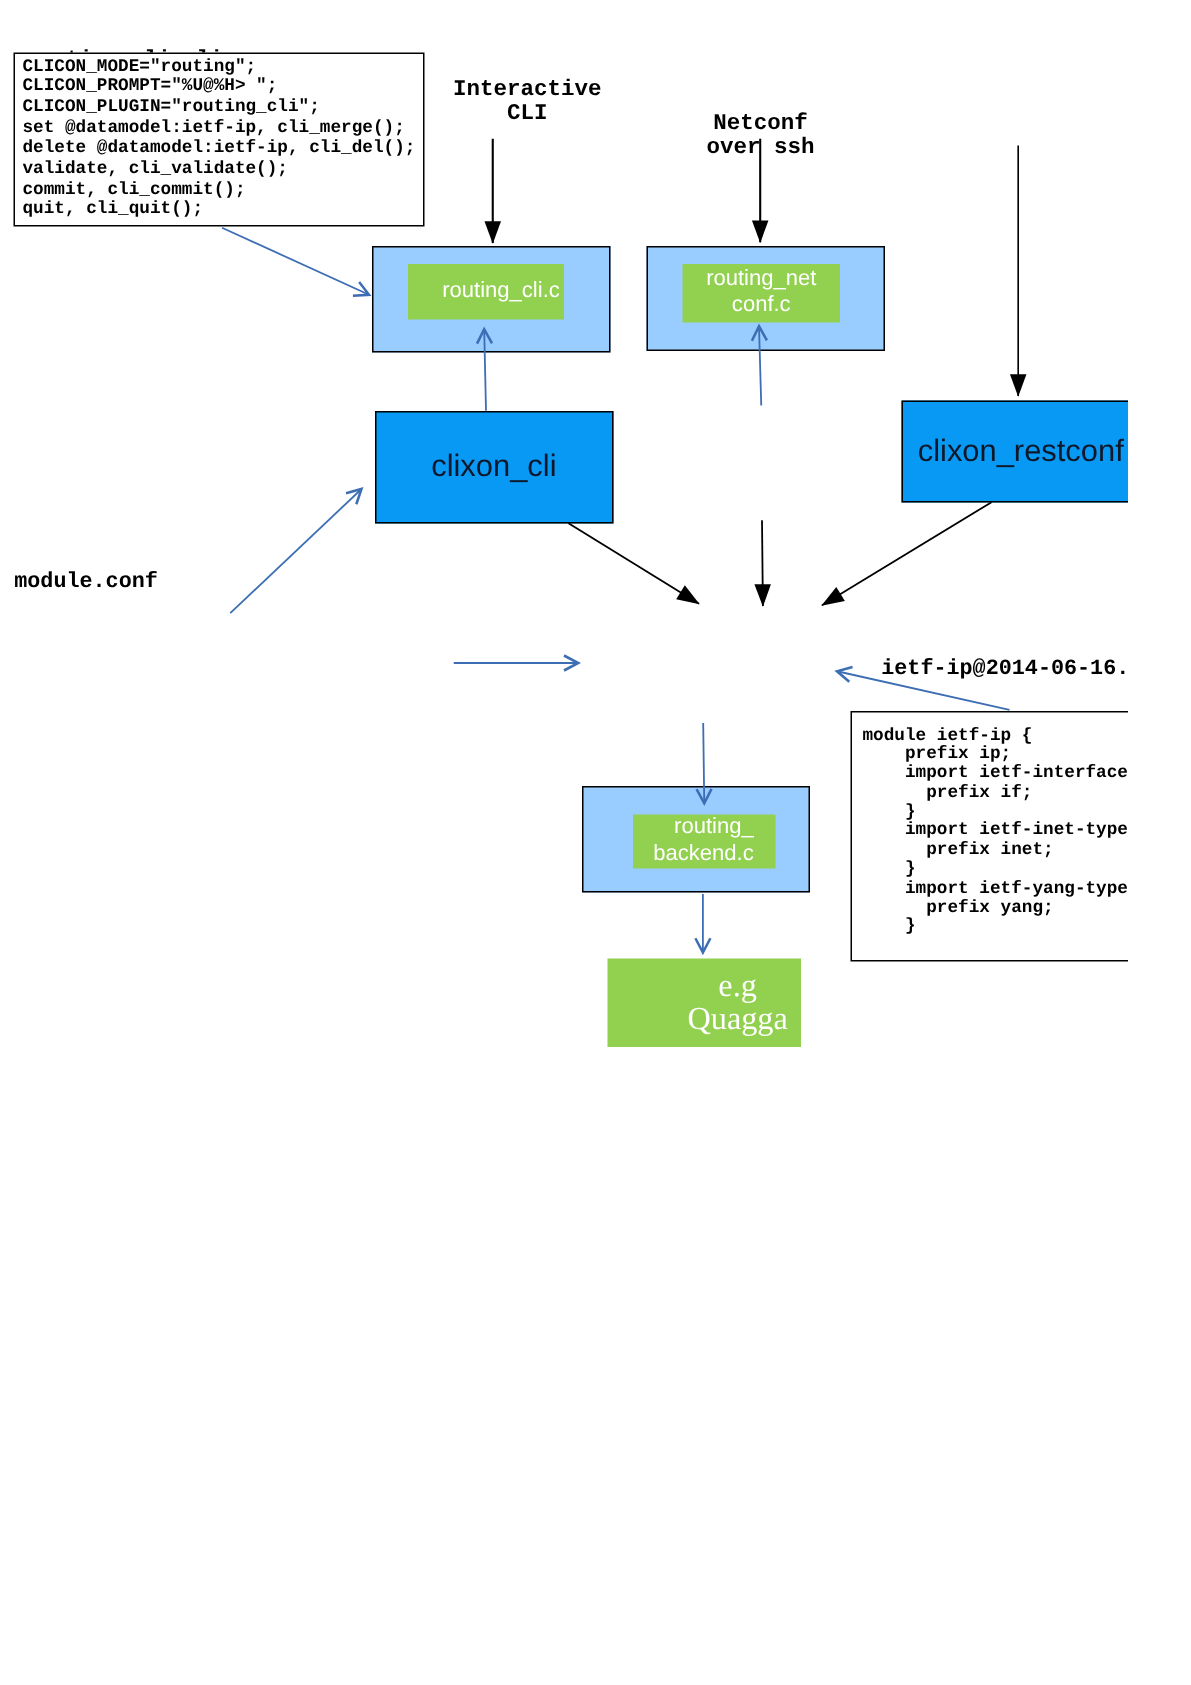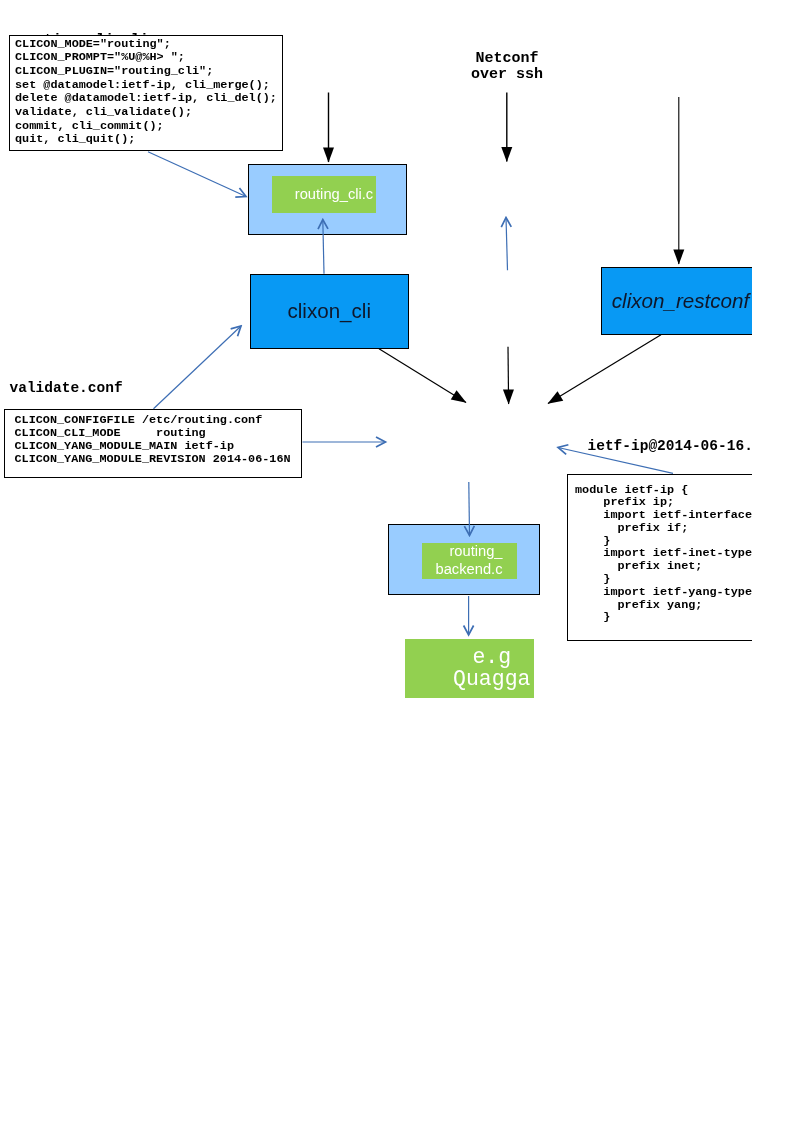--- a/index.html
+++ b/index.html
@@ -74,21 +74,21 @@
     line-height: 17.5px;
     text-align: center;
     white-space: pre;
     display: flex;
     align-items: center;
     justify-content: center;
   }
   .bigplugin {
     background: var(--green);
     color: #ffffff;
-    font-family: Liberation Mono, monospace;
+    font-family: Liberation Serif, serif;
     font-size: 21.5px;
     line-height: 22.5px;
     text-align: center;
     white-space: pre;
     display: flex;
     align-items: center;
     justify-content: center;
     padding-left: 45px;
   }
   svg.arrows {
@@ -97,60 +97,62 @@
     top: 0;
     pointer-events: none;
   }
 </style>
 </head>
 <body>
 
 <div class="canvas">
 
   <div class="abs file-label" style="left:18px; top:32px;font-family:Liberation Mono, monospace;">routing_cli.cli</div>
-  <div class="abs file-label" style="left:9.5px; top:379.5px;">validate.conf</div>
+  <div class="abs file-label" style="left:9.5px; top:379.5px;">module.conf</div>
   <div class="abs file-label" style="left:587.5px; top:437.5px;">ietf-ip@2014-06-16.yang</div>
 
-  <div class="abs flow-label" style="left:442px; top:51px; width:130px;">Netconf
+  <div class="abs flow-label" style="left:286px; top:52px; width:131px;">Interactive
+CLI</div>
+  <div class="abs flow-label" style="left:442px; top:75px; width:130px;">Netconf
 over ssh</div>
 
   <div class="abs codebox" style="left:9px; top:35px; width:274px; height:116px; padding:1.5px 0 0 5px; line-height:13.7px;">CLICON_MODE="routing";
 CLICON_PROMPT="%U@%H&gt; ";
 CLICON_PLUGIN="routing_cli";
 set @datamodel:ietf-ip, cli_merge();
 delete @datamodel:ietf-ip, cli_del();
 validate, cli_validate();
 commit, cli_commit();
 quit, cli_quit();</div>
-  <div class="abs codebox" style="left:4px; top:409px; width:298px; height:69px; padding:4px 0 0 9.5px; line-height:13px;">CLICON_CONFIGFILE /etc/routing.conf
-CLICON_CLI_MODE     routing
-CLICON_YANG_MODULE_MAIN ietf-ip
-CLICON_YANG_MODULE_REVISION 2014-06-16N</div>
   <div class="abs codebox" style="left:567px; top:473.5px; width:245px; height:167px; padding:9px 0 0 7px; line-height:12.8px;">module ietf-ip {
     prefix ip;
     import ietf-interfaces {
       prefix if;
     }
     import ietf-inet-types {
       prefix inet;
     }
     import ietf-yang-types {
       prefix yang;
     }</div>
 
   <div class="abs panel" style="left:247.5px; top:164px; width:159px; height:71px;">
     <div class="abs plugin" style="left:23.5px; top:10.5px; width:104px; height:37.5px;padding-left:20px;">routing_cli.c</div>
   </div>
+  <div class="abs panel" style="left:430.5px; top:164px; width:159.5px; height:69.5px;">
+    <div class="abs plugin" style="left:23.5px; top:10.5px; width:105px; height:39px;">routing_net
+conf.c</div>
+  </div>
   <div class="abs panel" style="left:388px; top:524px; width:152px; height:71px;">
     <div class="abs plugin" style="left:32.5px; top:17.5px; width:95px; height:36.5px;text-align:right;">routing_
 backend.c</div>
   </div>
 
   <div class="abs node" style="left:250px; top:274px; width:158.5px; height:74.5px;">clixon_cli</div>
-  <div class="abs node" style="left:600.5px; top:266.5px; width:160px; height:68px;font-style:italic;">clixon_restconf</div>
+  <div class="abs node" style="left:600.5px; top:266.5px; width:160px; height:68px;">clixon_restconf</div>
 
   <div class="abs bigplugin" style="left:405px; top:638.5px; width:128.5px; height:59px;">e.g
 Quagga</div>
 
   <svg class="arrows" width="752" height="1123" viewBox="0 0 752 1123">
     <defs>
       <marker id="bhead" markerUnits="userSpaceOnUse" markerWidth="16" markerHeight="12" refX="15" refY="6" orient="auto">
         <path d="M0.5,0.5 L15.5,6 L0.5,11.5 Z" fill="#000"></path>
       </marker>
       <marker id="blhead" markerUnits="userSpaceOnUse" markerWidth="13" markerHeight="13" refX="11" refY="6" orient="auto">

